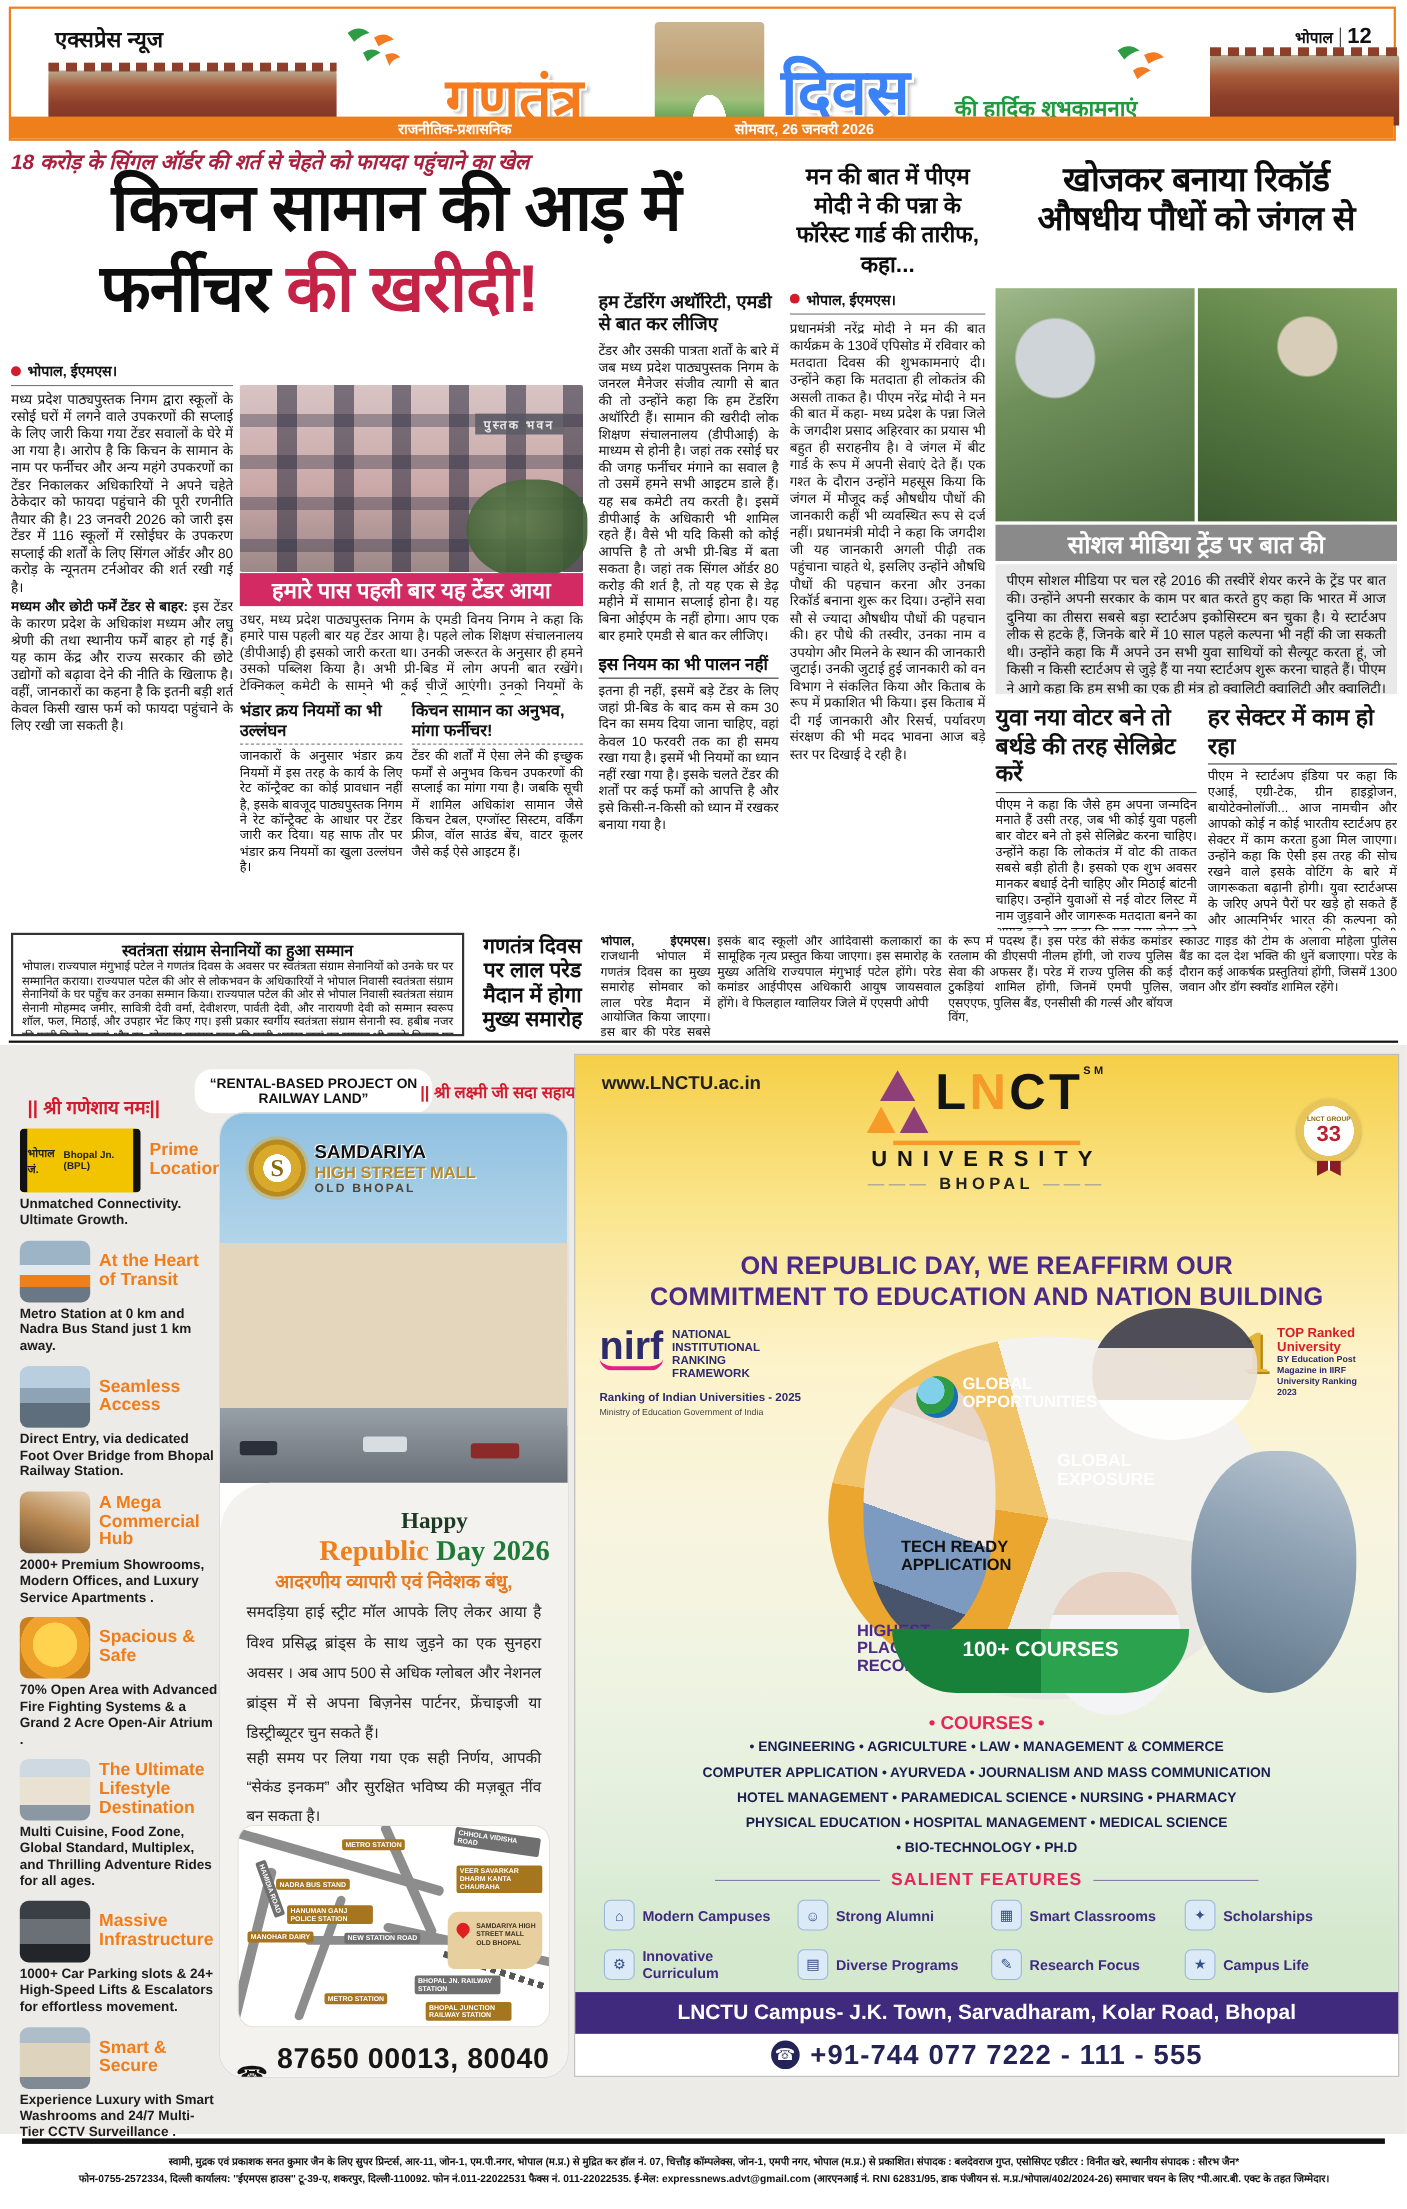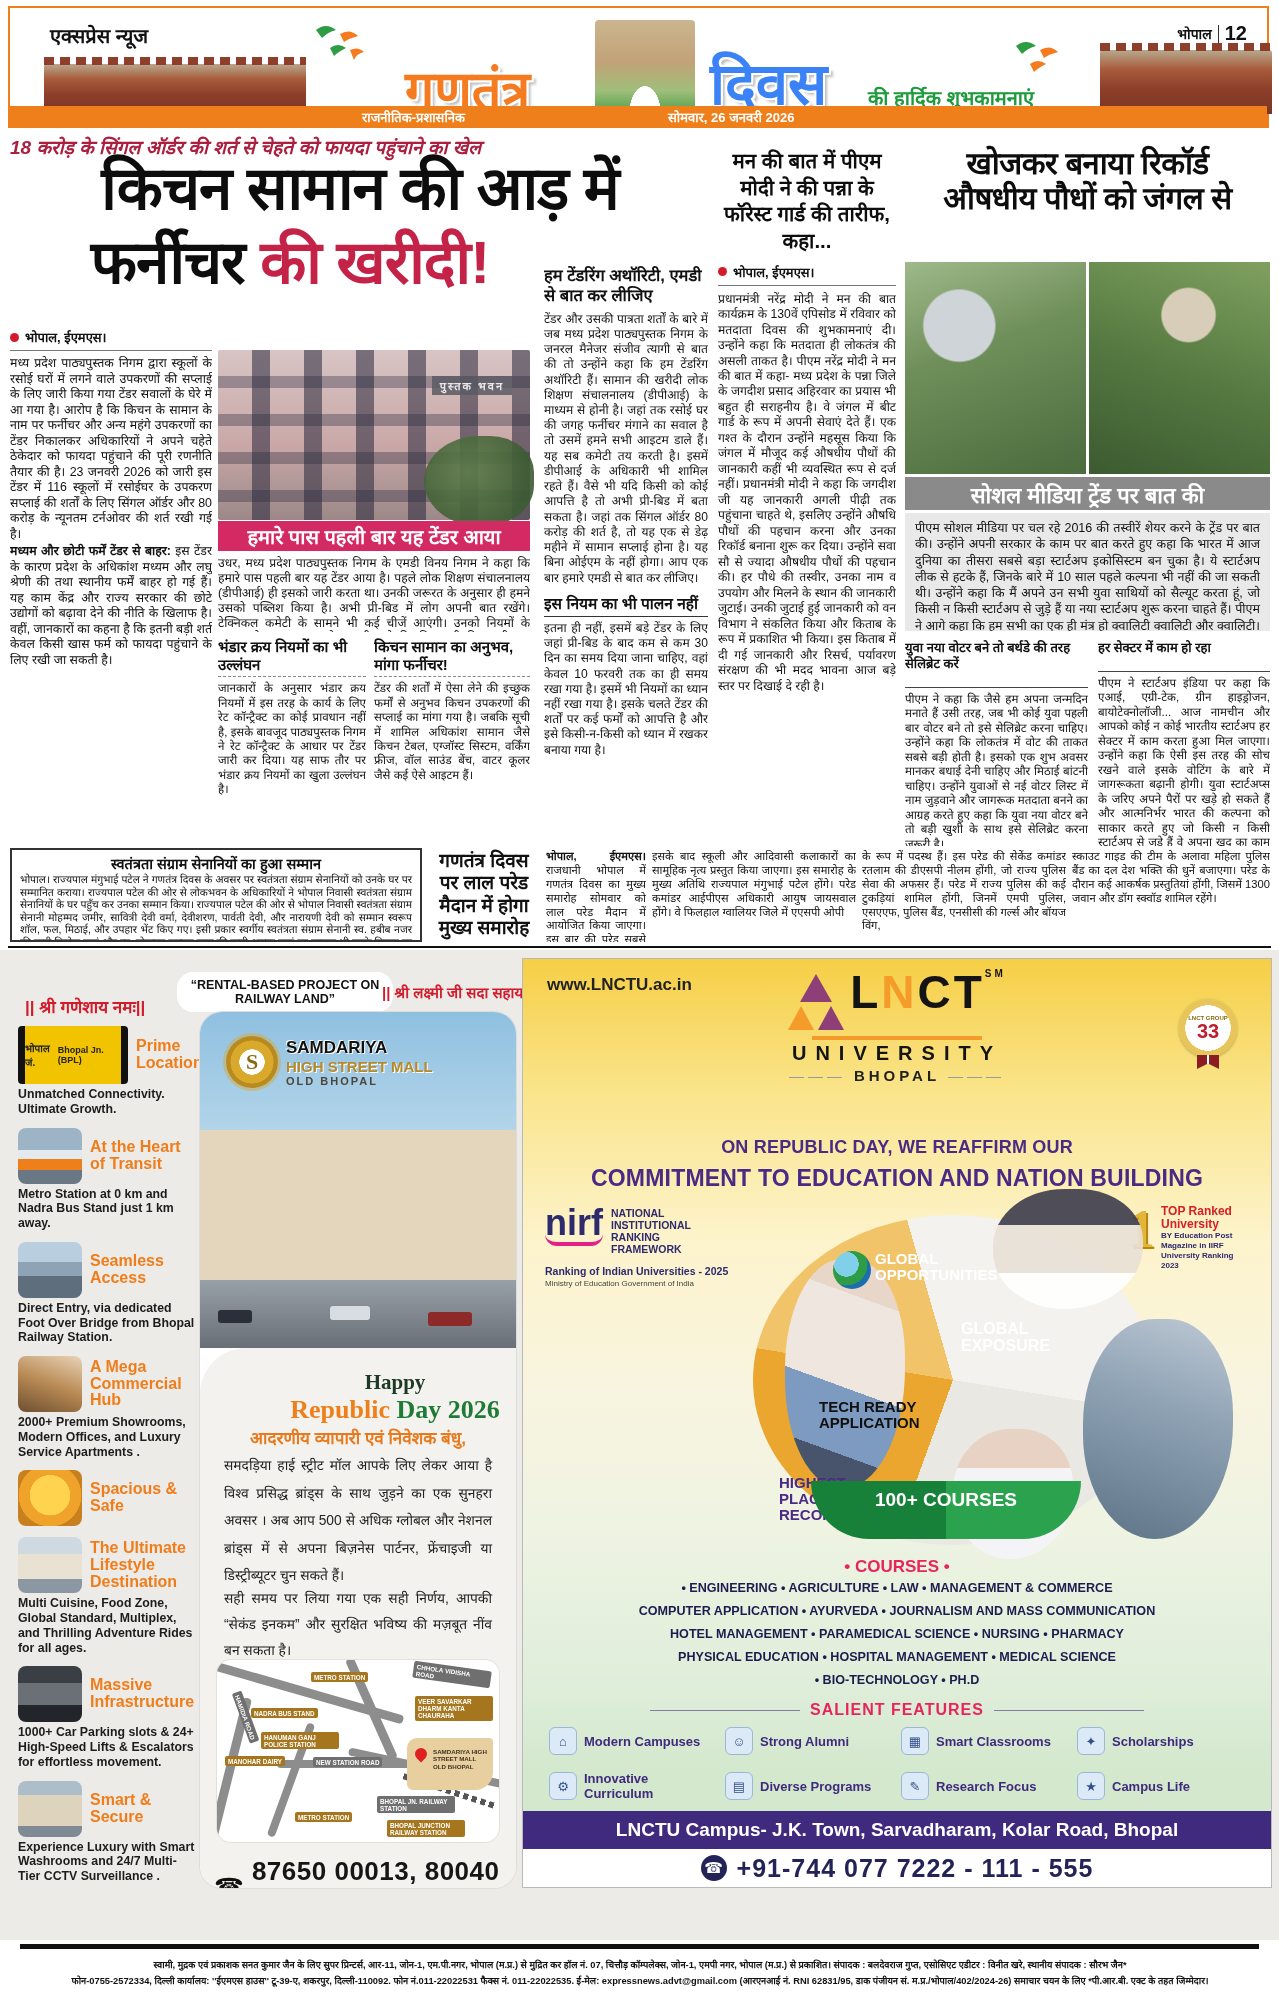--- a/index.html
+++ b/index.html
@@ -70,21 +70,21 @@
   .rechead{font-size:31px;font-weight:900;line-height:1.14;text-align:center;color:#0d0d0d;letter-spacing:-0.5px;}
   .recphotos{left:905px;top:262px;width:365px;height:212px;display:flex;gap:3px;}
   .ph1{flex:1;background:radial-gradient(circle at 30% 30%,#cfd4d8 0 18%,transparent 19%),
        linear-gradient(160deg,#9fb98a 0%,#6f8f5a 40%,#4c6b3e 100%);}
   .ph2{flex:1;background:radial-gradient(circle at 55% 25%,#d8cdb8 0 14%,transparent 15%),
        linear-gradient(200deg,#7fa05f 0%,#567a42 50%,#3c5a30 100%);}
   .greyban{left:905px;top:477px;width:365px;height:33px;background:#8a8a8a;color:#fff;font-weight:900;font-size:22px;
     display:flex;align-items:center;justify-content:center;}
   .socbox{left:905px;top:513px;width:365px;height:118px;background:#e9e9e9;padding:7px 10px;box-sizing:border-box;font-size:12.5px;line-height:1.3;}
   .mini{top:640px;height:206px;}
-  .mini .h{font-size:13px;font-weight:900;line-height:1.22;border-bottom:1.5px solid #444;padding-bottom:15px;margin-bottom:4px;}
+  .mini .h{font-size:21px;font-weight:900;line-height:1.22;border-bottom:1.5px solid #444;padding-bottom:3px;margin-bottom:4px;}
   .mini .t{font-size:11.6px;line-height:1.25;}
   .youth{left:905px;width:183px;}
   .sector{left:1098px;width:172px;}
 
   
   .honor{left:10px;top:848px;width:412px;height:94px;border:2px solid #333;box-sizing:border-box;padding:3px 8px;}
   .honor .h{font-size:14.5px;font-weight:900;text-align:center;}
   .honor .t{font-size:10.5px;line-height:1.2;}
   .paradehead{left:428px;top:850px;width:112px;font-size:19px;font-weight:900;line-height:1.18;text-align:center;}
   .pcol{top:850px;height:92px;font-size:11.2px;line-height:1.24;}
@@ -177,21 +177,21 @@
   .bhopal:before,.bhopal:after{content:"———";color:#9a9a9a;font-weight:400;margin:0 8px;}
   .badge33{position:absolute;right:34px;top:40px;width:58px;height:58px;border-radius:50%;
     background:radial-gradient(circle,#fff 0 55%,#e8c55a 56% 75%,#caa227 76%);
     display:flex;align-items:center;justify-content:center;flex-direction:column;box-shadow:0 1px 3px rgba(0,0,0,.3);}
   .badge33 .g{font-size:6px;font-weight:700;color:#8a6a10;}
   .badge33 .n{font-size:20px;font-weight:900;color:#c01f2e;line-height:1;}
   .ribbon{position:absolute;right:52px;top:96px;width:22px;height:14px;
     background:linear-gradient(90deg,#8a1d22 0 45%,#fff 45% 55%,#8a1d22 55%);
     clip-path:polygon(0 0,100% 0,100% 100%,50% 60%,0 100%);}
   .lhead{position:absolute;left:0;width:100%;text-align:center;font-weight:900;color:#4b2a86;letter-spacing:0.2px;}
-  .lh1{top:178px;font-size:18px;}
+  .lh1{top:178px;font-size:23px;}
   .lh2{top:206px;font-size:23px;}
   .nirf{position:absolute;left:22px;top:248px;display:flex;gap:8px;align-items:flex-start;}
   .nirf .logo{font-size:36px;font-weight:900;color:#2d2a6e;line-height:.9;border-bottom:4px solid #e0218a;border-radius:0 0 12px 12px;padding-bottom:3px;}
   .nirf .lines{font-size:10.5px;font-weight:900;color:#2d2a6e;line-height:1.15;}
   .nirf2{position:absolute;left:22px;top:306px;font-size:10.5px;font-weight:900;color:#2d2a6e;}
   .nirf3{position:absolute;left:22px;top:320px;font-size:8px;font-weight:400;color:#444;}
   .rank{position:absolute;right:20px;top:246px;display:flex;gap:6px;}
   .rank .one{font-size:54px;font-weight:900;color:#e3b53a;text-shadow:2px 2px 0 #b8860b;font-family:"Liberation Serif",serif;line-height:.9;}
   .rank .rl{font-size:12px;font-weight:900;color:#d42027;line-height:1.1;}
   .rank .rs{font-size:8px;font-weight:700;color:#2d2a6e;line-height:1.25;}
@@ -390,20 +390,21 @@
             <div class="fthumb t3"></div>
           <div class="ftitle">A Mega Commercial Hub</div>
           </div>
         <div class="fdesc">2000+ Premium Showrooms, Modern Offices, and Luxury Service Apartments .</div>
       </div>
       <div class="fitem">
         <div class="frow">
             <div class="fthumb t4"></div>
           <div class="ftitle">Spacious &amp; Safe</div>
           </div>
+        <div class="fdesc">70% Open Area with Advanced Fire Fighting Systems &amp; a Grand 2 Acre Open-Air Atrium .</div>
       </div>
       <div class="fitem">
         <div class="frow">
             <div class="fthumb t5"></div>
           <div class="ftitle">The Ultimate Lifestyle Destination</div>
           </div>
         <div class="fdesc">Multi Cuisine, Food Zone, Global Standard, Multiplex, and Thrilling Adventure Rides for all ages.</div>
       </div>
       <div class="fitem">
         <div class="frow">

